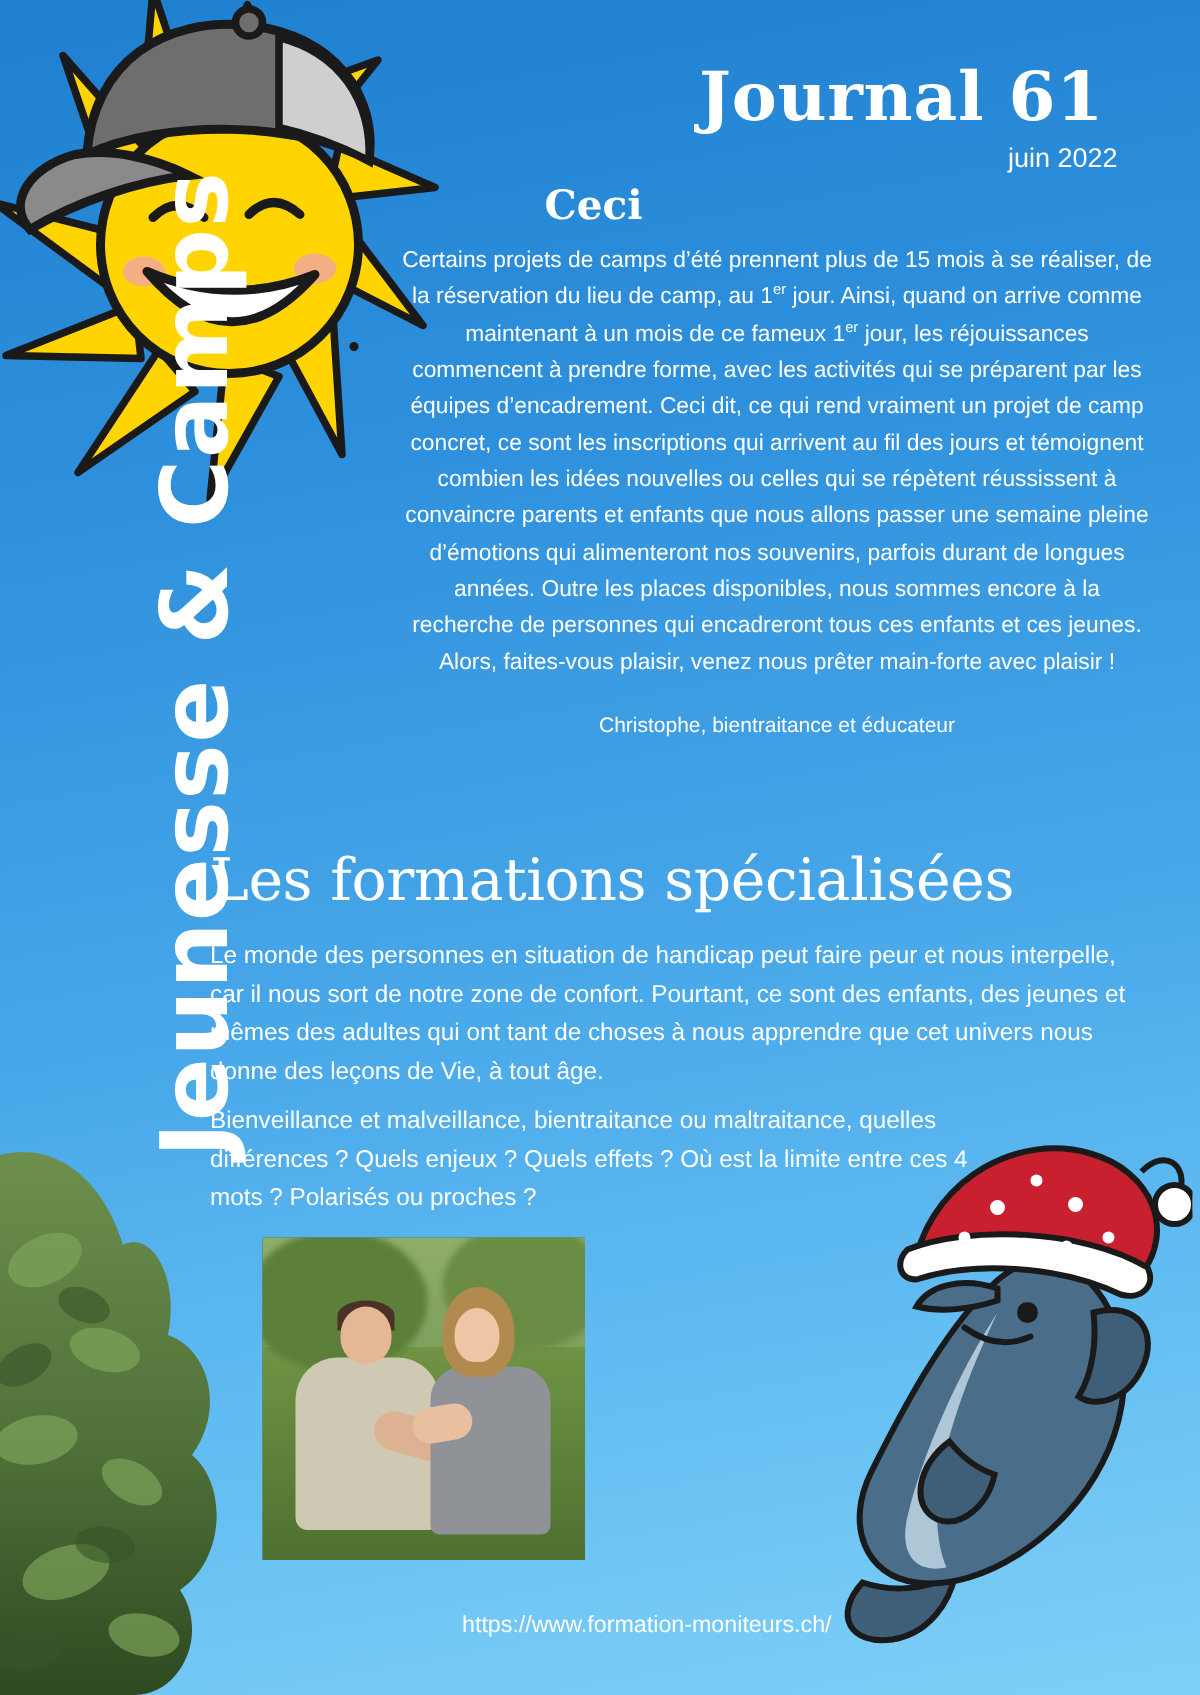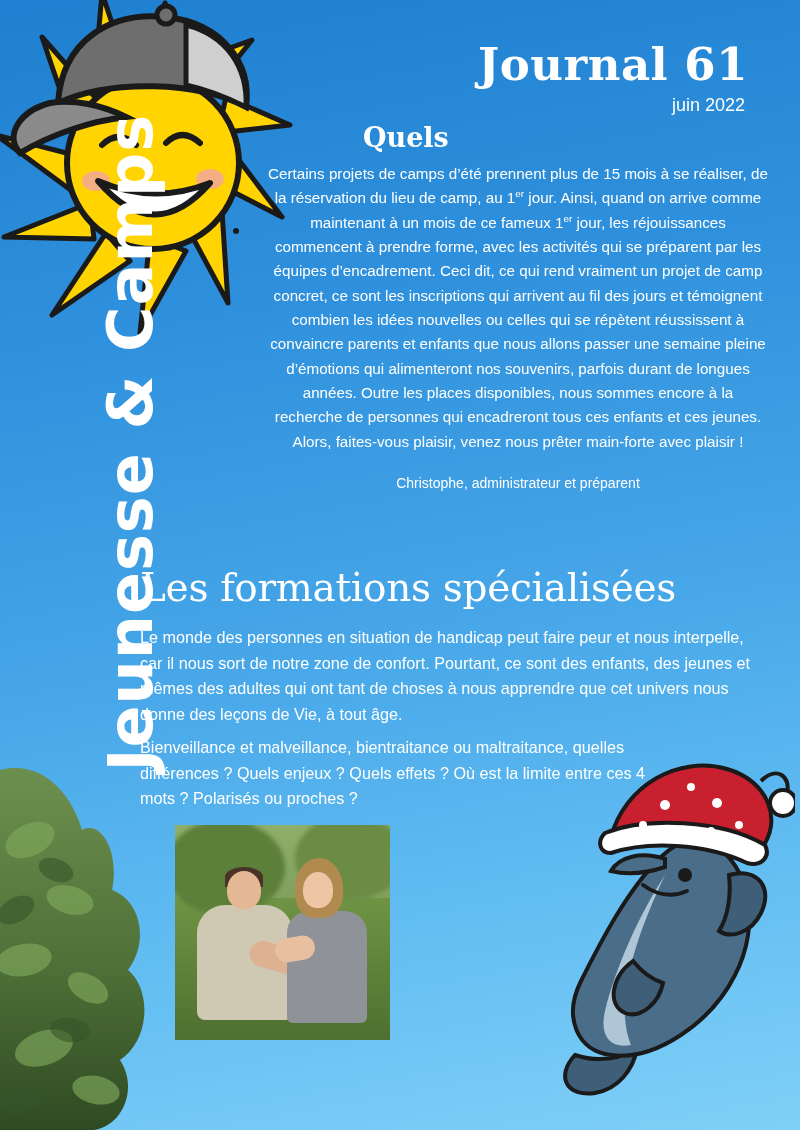--- a/index.html
+++ b/index.html
@@ -44,21 +44,21 @@
     letter-spacing: 1px;
     text-align: center;
     z-index: 12;
     white-space: nowrap;
     font-family: "DejaVu Sans", sans-serif;
   }
 
   
   .journal-title {
     position: absolute;
-    right: 52px;
+    right: 64px;
     top: 38px;
     color: #ffffff;
     font-size: 45px;
     font-weight: bold;
     font-family: "DejaVu Serif", serif;
     letter-spacing: 0.5px;
   }
   .journal-date {
     position: absolute;
     right: 55px;
@@ -287,27 +287,28 @@
 
       <circle cx="246" cy="246" r="3" fill="#1a1a1a"></circle>
     </svg>
   </div>
 
   <div class="vertical-title">Jeunesse &amp; Camps</div>
 
   <div class="journal-title">Journal 61</div>
   <div class="journal-date">juin 2022</div>
 
-  <div class="edito-title">Quels</div>
+  <div class="edito-title">Ceci</div>
   <div class="edito-body"><span>Certains projets de camps d’été prennent plus de 15 mois à se réaliser, de la réservation du lieu de camp, au 1</span><sup>er</sup><span> jour. Ainsi, quand on arrive comme maintenant à un mois de ce fameux 1</span><sup>er</sup><span> jour, les réjouissances commencent à prendre forme, avec les activités qui se préparent par les équipes d’encadrement. Ceci dit, ce qui rend vraiment un projet de camp concret, ce sont les inscriptions qui arrivent au fil des jours et témoignent combien les idées nouvelles ou celles qui se répètent réussissent à convaincre parents et enfants que nous allons passer une semaine pleine d’émotions qui alimenteront nos souvenirs, parfois durant de longues années. Outre les places disponibles, nous sommes encore à la recherche de personnes qui encadreront tous ces enfants et ces jeunes. Alors, faites-vous plaisir, venez nous prêter main-forte avec plaisir !</span></div>
-  <div class="edito-sign">Christophe, administrateur et préparent</div>
+  <div class="edito-sign">Christophe, bientraitance et éducateur</div>
 
   <div class="formations-title">Les formations spécialisées</div>
   <div class="para-1">Le monde des personnes en situation de handicap peut faire peur et nous interpelle, car il nous sort de notre zone de confort. Pourtant, ce sont des enfants, des jeunes et mêmes des adultes qui ont tant de choses à nous apprendre que cet univers nous donne des leçons de Vie, à tout âge.</div>
   <div class="para-2">Bienveillance et malveillance, bientraitance ou maltraitance, quelles différences ? Quels enjeux ? Quels effets ? Où est la limite entre ces 4 mots ? Polarisés ou proches ?</div>
+  <div class="link-line">https://www.formation-moniteurs.ch/</div>
 
   <div class="photo">
     <div class="sky"></div>
     <div class="grass"></div>
     <div class="bush"></div>
     <div class="bush2"></div>
     <div class="man-body"></div>
     <div class="man-hair"></div>
     <div class="man-head"></div>
     <div class="man-arm"></div>

